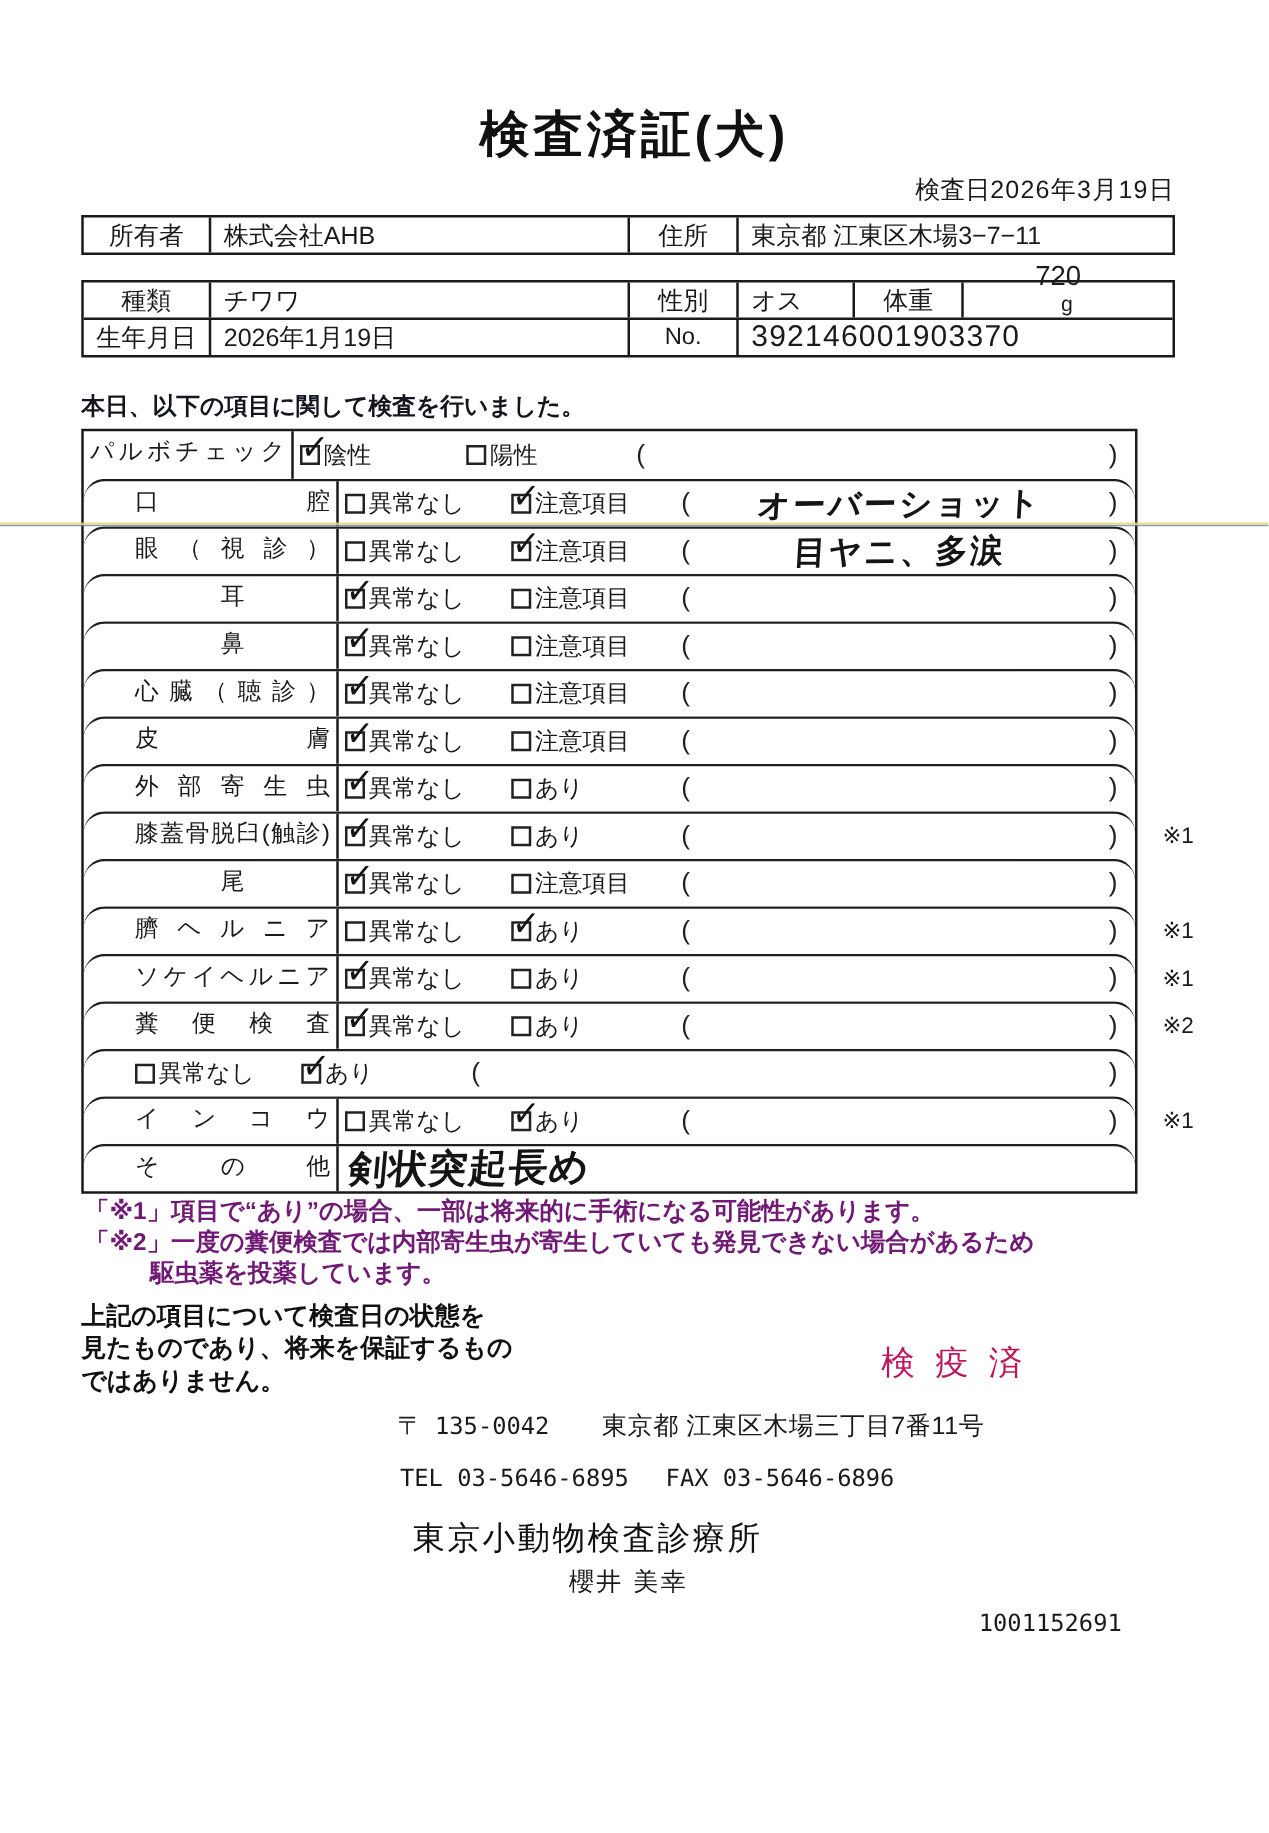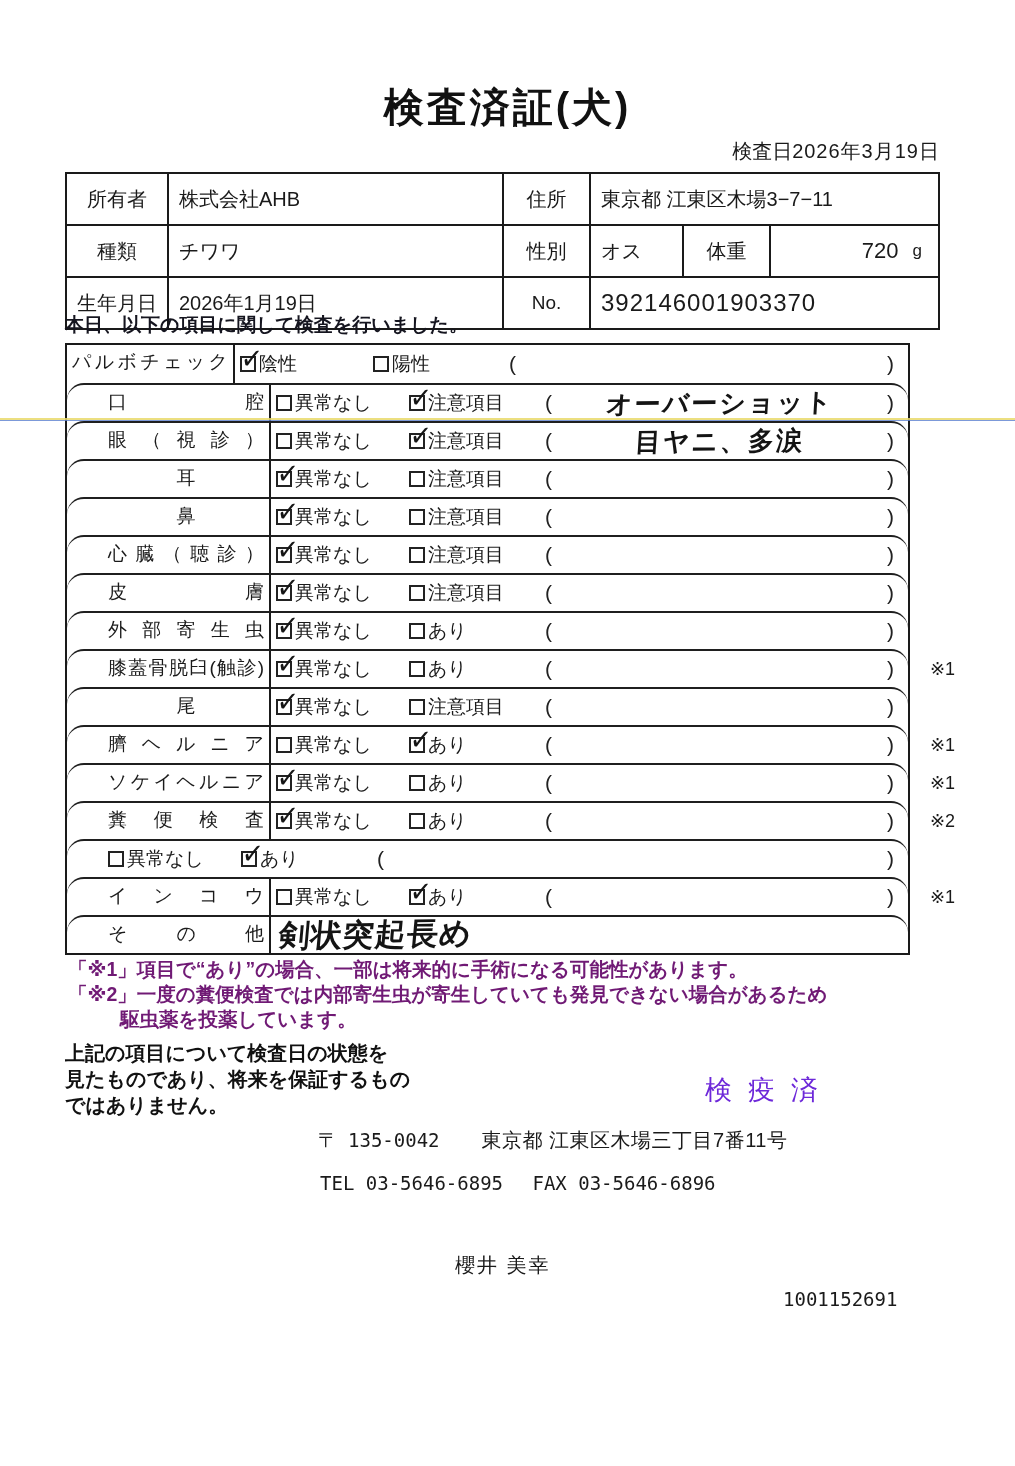--- a/index.html
+++ b/index.html
@@ -10,31 +10,31 @@
   
   .title{
     position:absolute;top:80px;left:0;width:100%;text-align:center;
     font-size:40px;font-weight:bold;letter-spacing:3px;color:#111;
   }
   .date-row{position:absolute;top:138px;left:500px;width:440px;display:flex;justify-content:flex-end;font-size:20px;}
   .date-row .lbl{margin-left:35px;}
   .date-row .val{letter-spacing:1px;}
   
   .htable{position:absolute;left:65px;width:875px;border:2px solid #1a1a1a;box-sizing:border-box;background:#fff;}
-  .hrow{display:flex;height:50px;align-items:center;font-size:20px;}
+  .hrow{display:flex;height:28px;align-items:center;font-size:20px;}
   .hrow + .hrow{border-top:2px solid #1a1a1a;}
   .hcell{box-sizing:border-box;height:100%;display:flex;align-items:center;}
   .hcell.lab{justify-content:center;border-right:2px solid #1a1a1a;}
   .hcell.val{padding-left:10px;}
   .w-lab{width:102px;flex:0 0 102px;}
   .w-owner{width:335px;flex:0 0 335px;border-right:2px solid #1a1a1a;}
   .w-small{width:87px;flex:0 0 87px;}
   .w-sex{width:93px;flex:0 0 93px;border-right:2px solid #1a1a1a;}
   .grow{flex:1 1 auto;}
-  .weight-val{justify-content:flex-end;padding-right:16px;}
+  .weight-val{justify-content:flex-end;padding-right:16px;flex-direction:column;}
   .weight-val .unit{font-size:17px;margin-left:14px;}
   .no-val{font-size:24px;letter-spacing:1px;}
   
   .intro{position:absolute;top:312px;left:65px;font-size:19px;font-weight:600;color:#15151f;}
   
   .checklist{position:absolute;top:343px;left:65px;width:845px;border:2px solid #1a1a1a;box-sizing:border-box;background:#fff;}
   .chk-row{position:relative;display:flex;height:38px;box-sizing:border-box;align-items:center;font-size:19px;border-radius:17px;}
   .chk-row + .chk-row{border-top:2px solid #1f1f1f;padding-left:36px;}
   .chk-label{
     width:168px;flex:0 0 168px;height:100%;box-sizing:border-box;border-right:2px solid #1a1a1a;
@@ -64,21 +64,21 @@
   .other-body{flex:1 1 auto;display:flex;align-items:center;padding-left:8px;}
   
   .artifact{position:absolute;left:0;top:418px;width:1015px;height:3px;pointer-events:none;}
   .artifact .y{height:1.5px;background:#e9d96a;opacity:.85;}
   .artifact .b{height:1.5px;background:#5b7fd0;opacity:.8;}
   
   .footnotes{position:absolute;top:957px;left:68px;font-size:19.5px;font-weight:700;color:#701a75;line-height:25px;}
   .footnotes .indent{padding-left:52px;}
   .disclaimer{position:absolute;top:1040px;left:65px;font-size:20px;font-weight:bold;color:#111;line-height:26px;}
   .stamp{
-    position:absolute;top:1072px;left:705px;font-size:27px;letter-spacing:16px;color:#6d28d9;
+    position:absolute;top:1072px;left:705px;font-size:27px;letter-spacing:16px;color:#be185d;
     font-family:"DejaVu Serif","Liberation Serif",serif;font-weight:500;white-space:nowrap;
   }
   
   .postal-line{position:absolute;top:1127px;left:318px;display:flex;align-items:baseline;font-size:20px;}
   .postal-line .code{font-family:"DejaVu Sans Mono","Liberation Mono",monospace;font-size:19px;margin-left:10px;}
   .postal-line .addr{margin-left:42px;letter-spacing:.5px;}
   .tel-line{position:absolute;top:1172px;left:320px;font-family:"DejaVu Sans Mono","Liberation Mono",monospace;font-size:19px;color:#1a1a1a;}
   .tel-line .fax{margin-left:18px;}
   .clinic-name{position:absolute;top:1213px;left:330px;font-size:26px;letter-spacing:2px;color:#111;}
   .examiner{position:absolute;top:1252px;left:455px;font-size:20px;letter-spacing:2px;}
@@ -433,16 +433,17 @@
     <span>〒</span>
     <span class="code">135-0042</span>
     <span class="addr">東京都 江東区木場三丁目7番11号</span>
   </div>
 
   <div class="tel-line">
     <span>TEL 03-5646-6895</span>
     <span class="fax">FAX 03-5646-6896</span>
   </div>
 
+  <div class="clinic-name">東京小動物検査診療所</div>
   <div class="examiner">櫻井 美幸</div>
   <div class="serial">1001152691</div>
 
 </div>
 
 </body></html>

